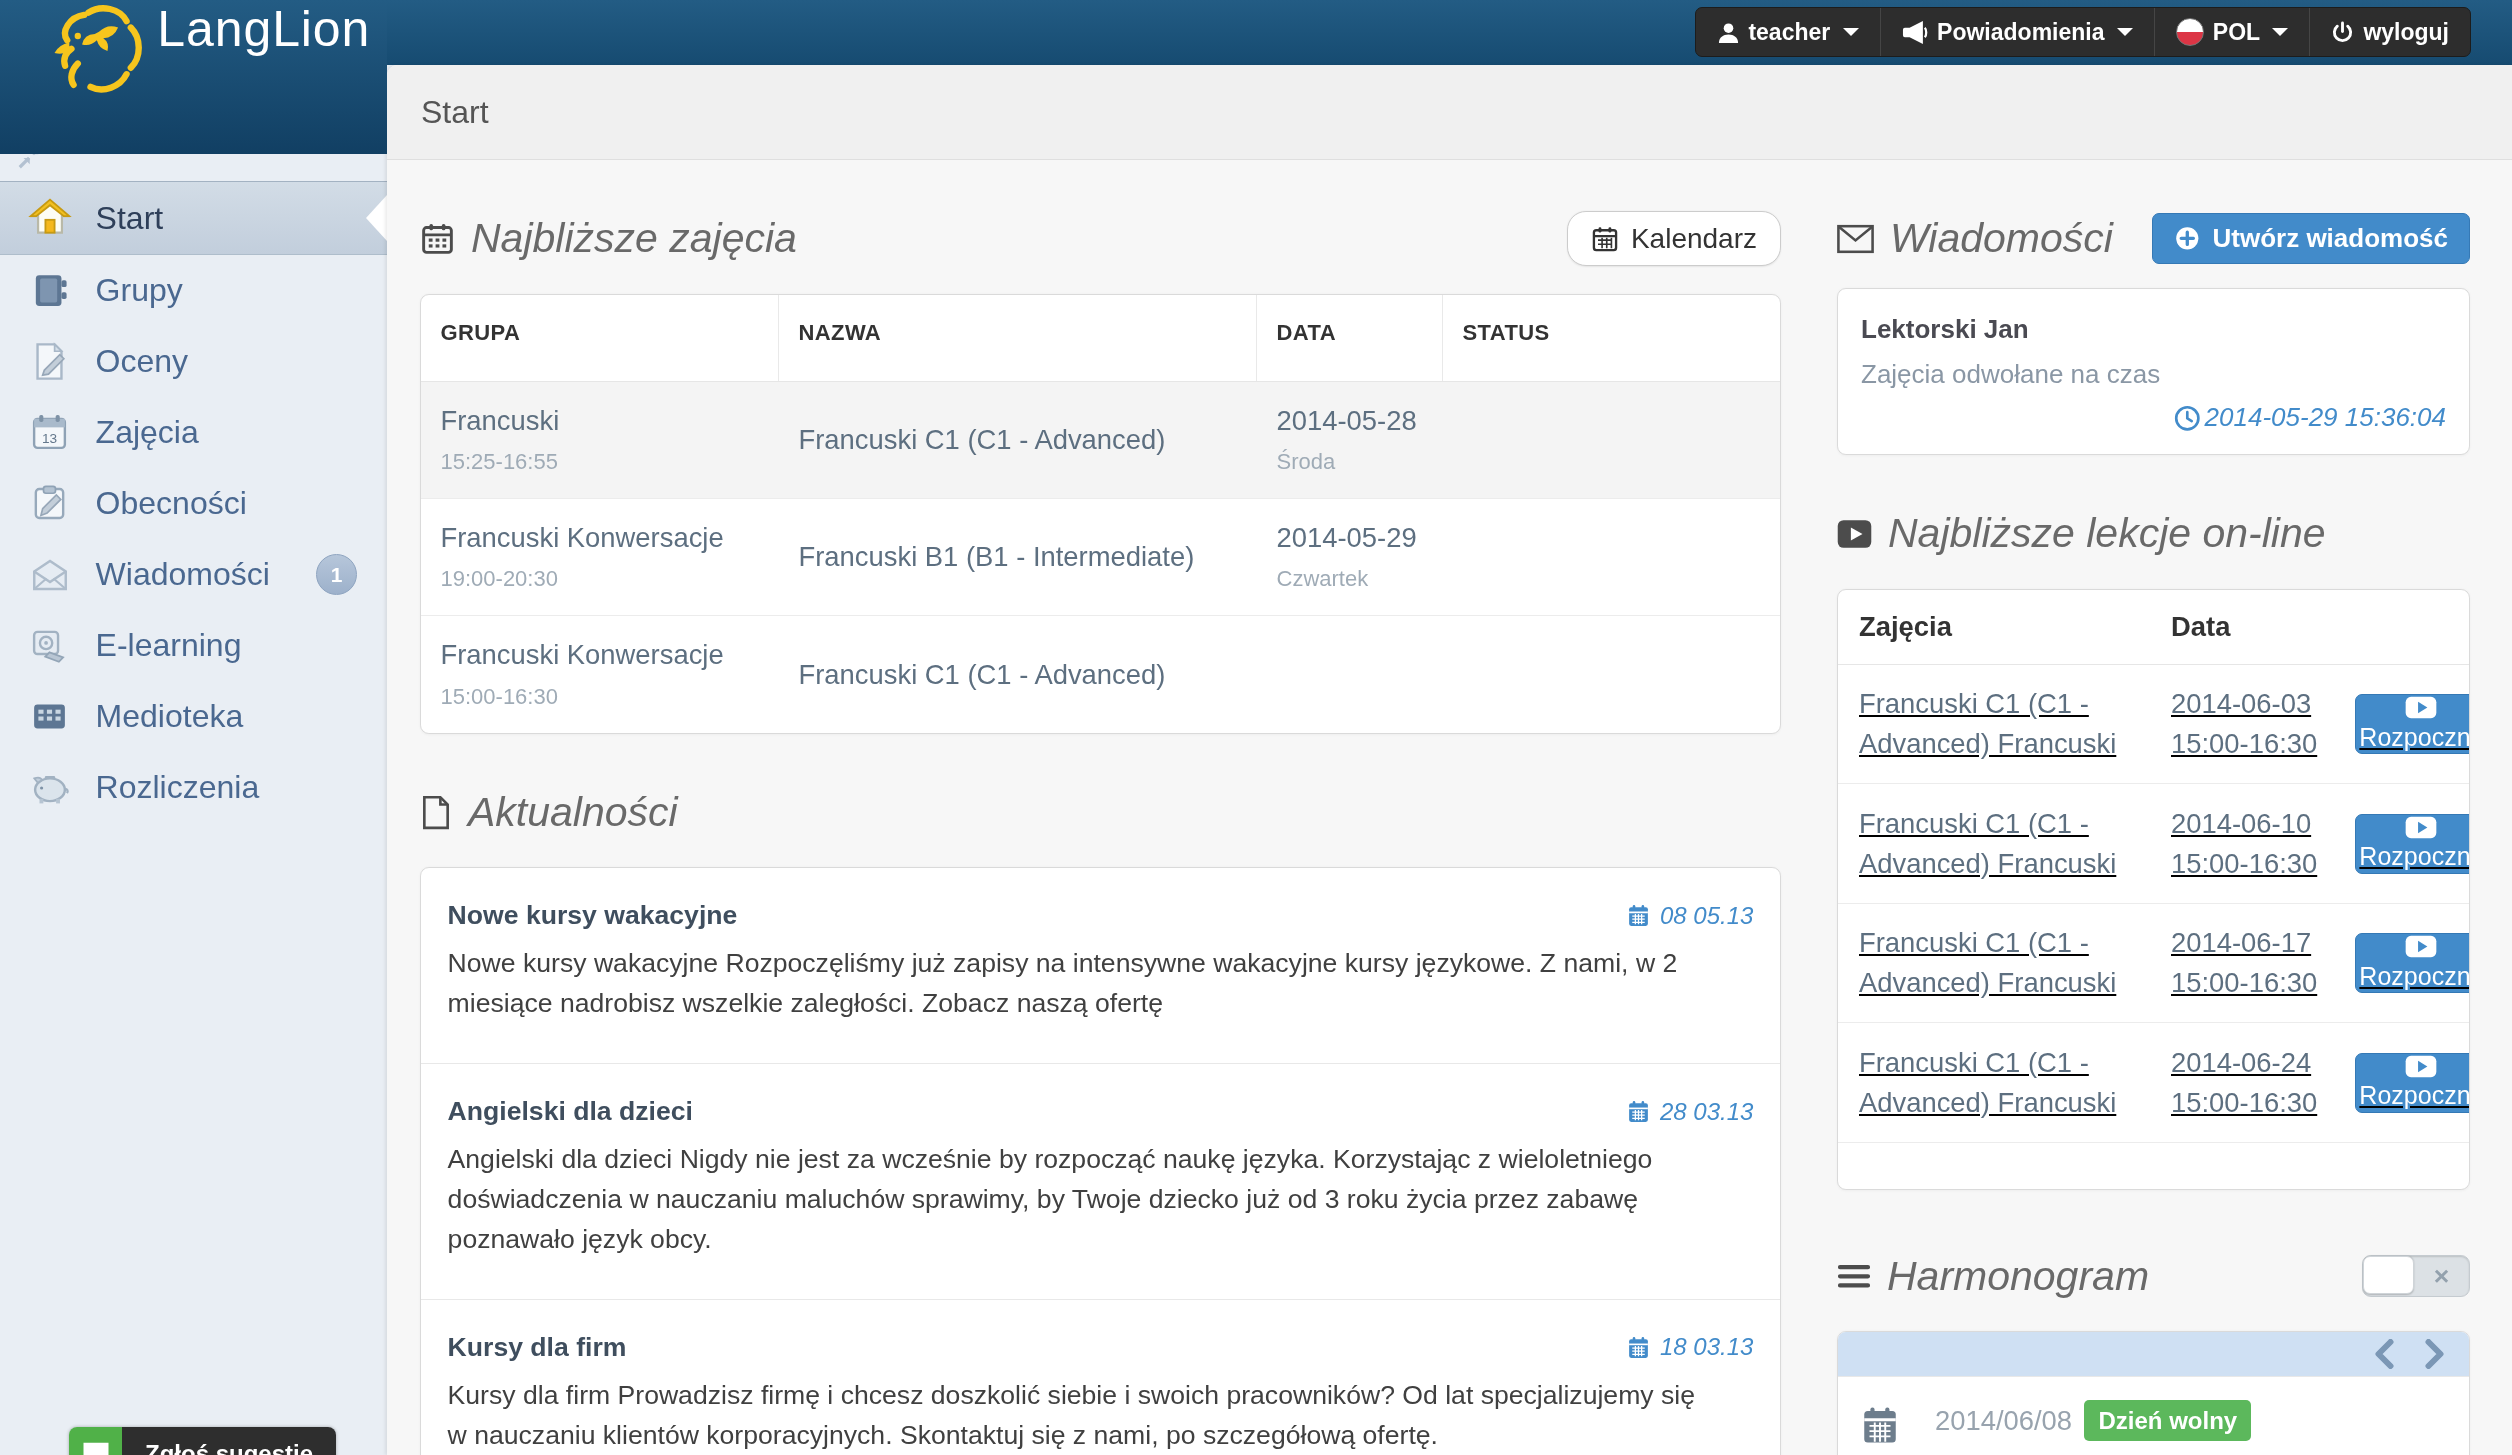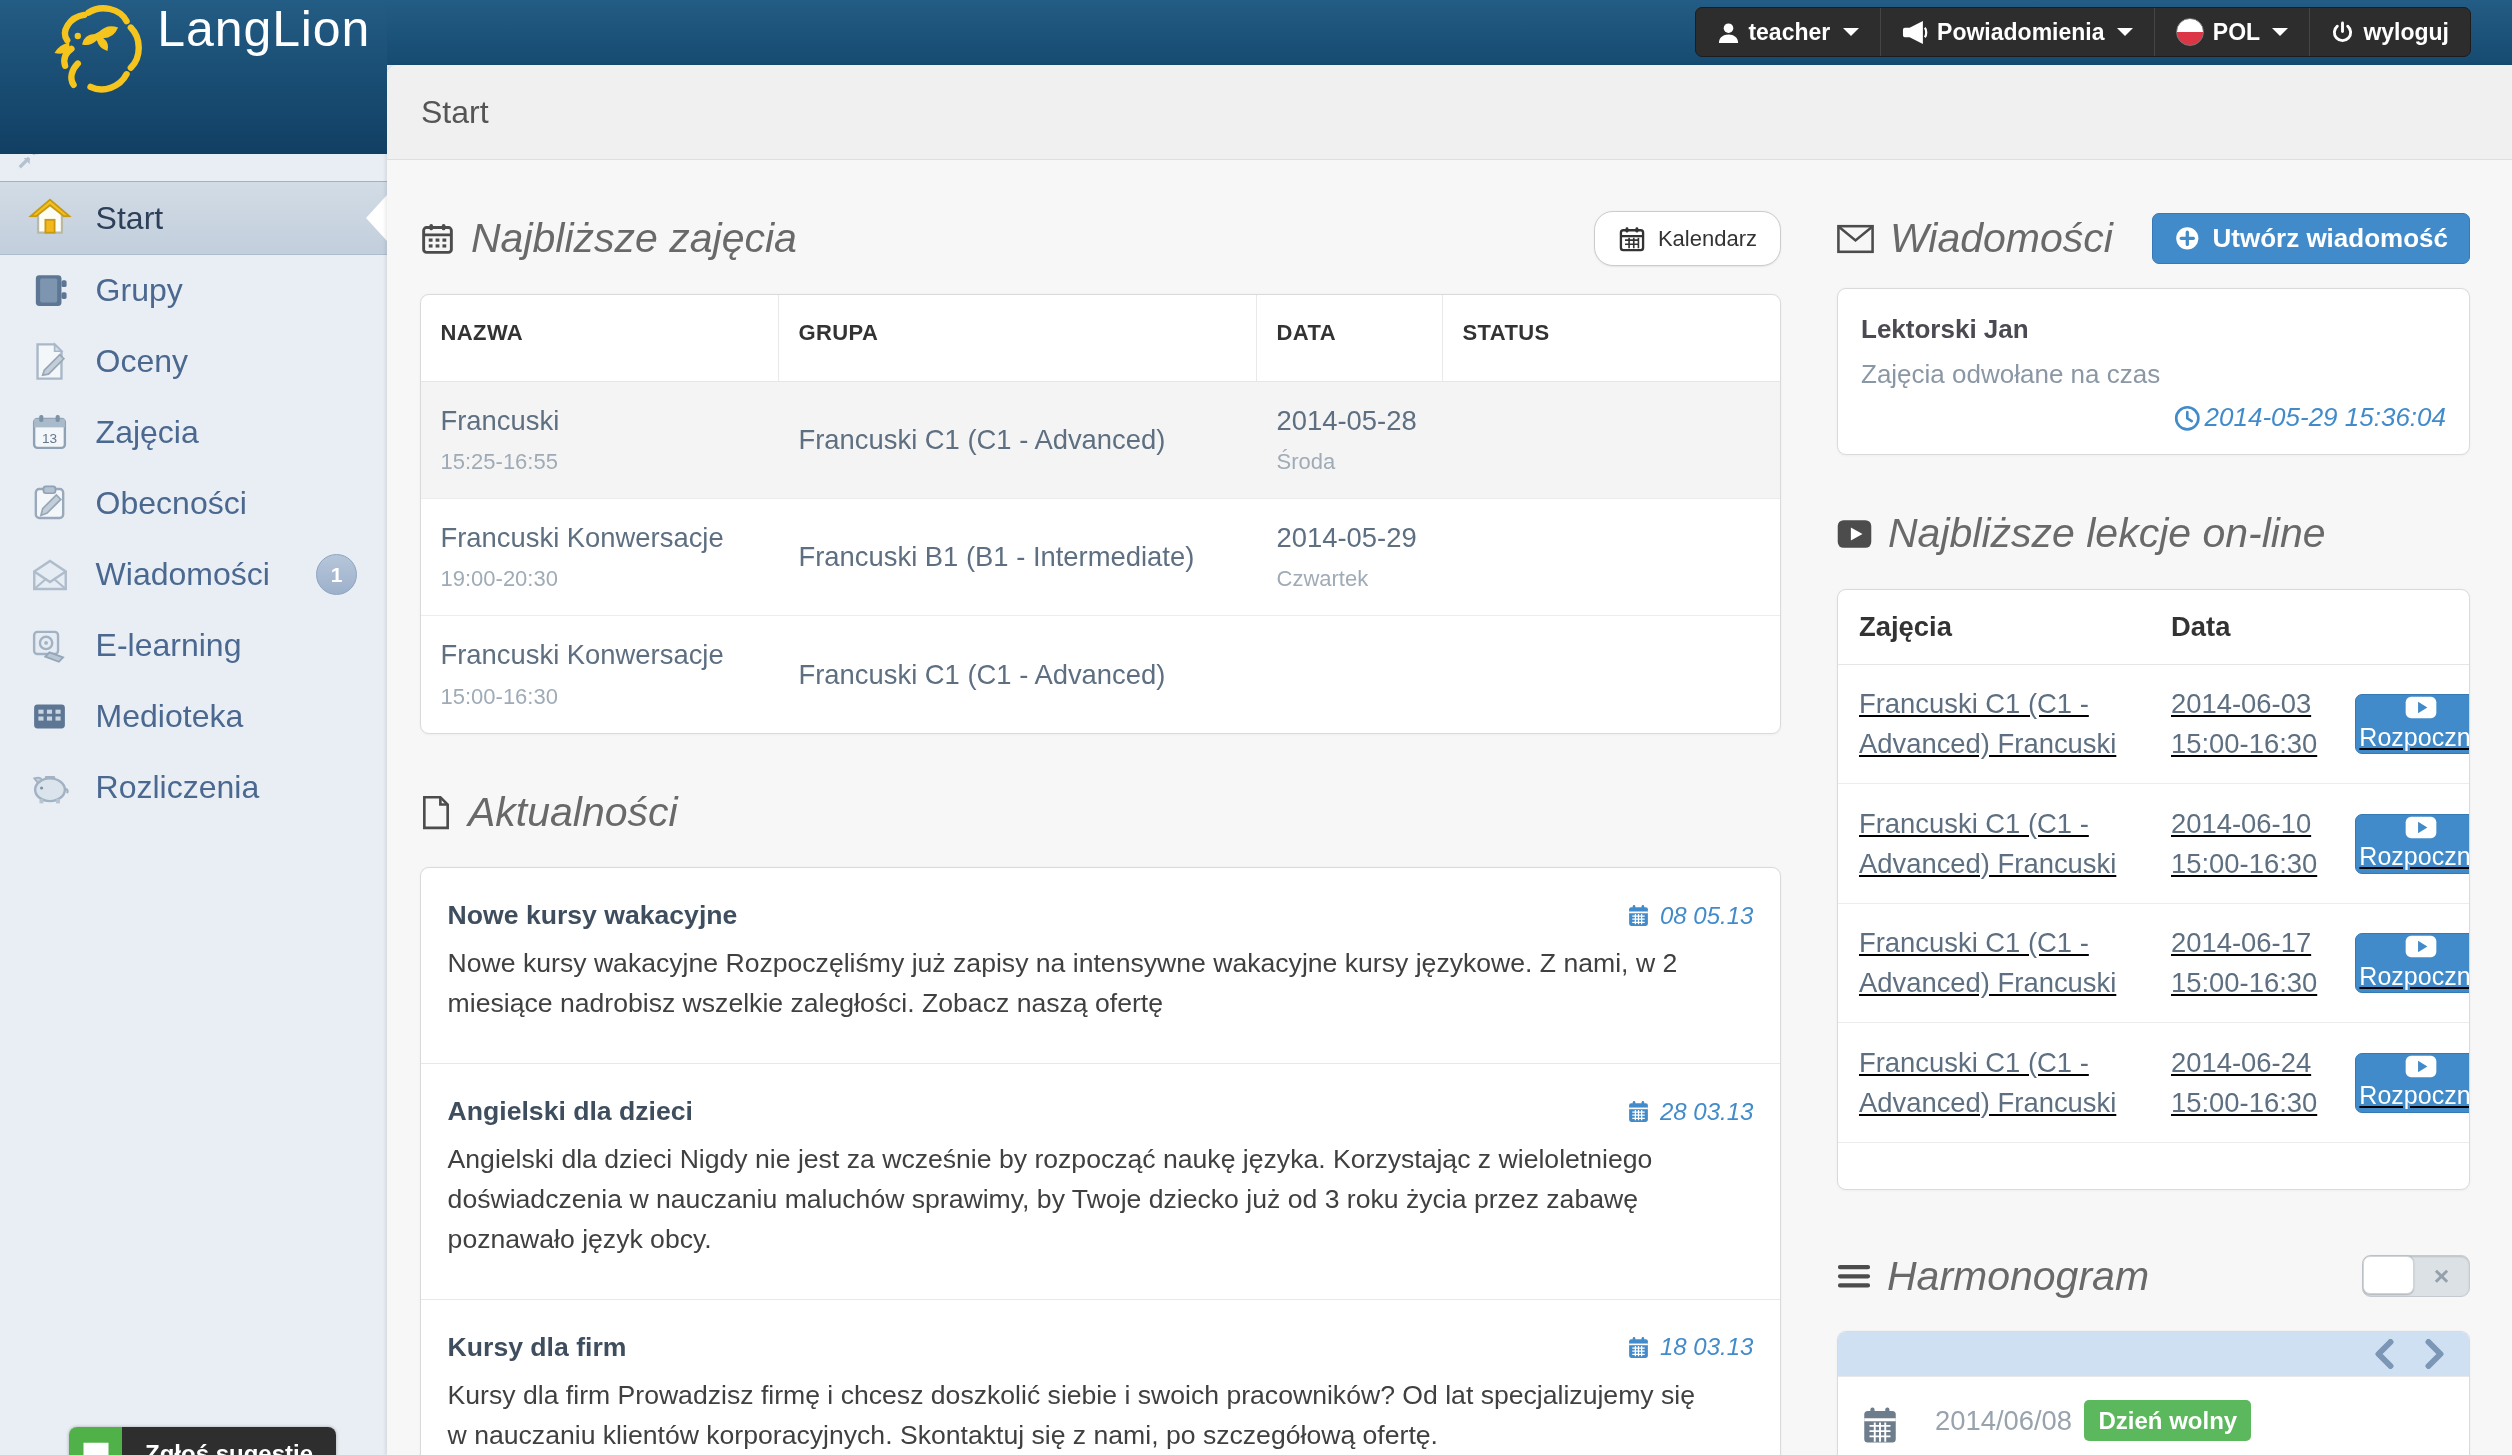--- a/index.html
+++ b/index.html
@@ -65,21 +65,21 @@
   .cls-head .cell:last-child { border-right:none; }
   .cls-row { border-bottom:1.8px solid #ececec; }
   .cls-row:last-child { border-bottom:none; }
   .cls-row .cell { padding:23px 19.5px; display:flex; flex-direction:column; justify-content:center; min-height:99px; }
   .cls-row.striped { background:#f4f4f4; }
   .t-main { font-size:27.4px; color:#5d6f80; }
   .t-sub { font-size:22px; color:#9fabb6; margin-top:12.4px; }
   .t-date { font-size:27.4px; color:#5d6f80; }
 
   .btn-light { display:flex; align-items:center; gap:12.4px; background:#fff; border:1.8px solid #ccc;
-    border-radius:19px; padding:0 23px; height:55px; font-size:22px; color:#333; cursor:pointer;
+    border-radius:19px; padding:0 23px; height:55px; font-size:28px; color:#333; cursor:pointer;
     box-shadow:0 0.9px 1.8px rgba(0,0,0,0.08); }
   .btn-blue { background:#428bca; border:1.8px solid #3579b5; border-radius:7px; color:#fff; cursor:pointer; }
   .btn-compose { display:flex; align-items:center; gap:12.4px; height:51px; padding:0 21px; font-size:26px; font-weight:bold; }
 
   
   .news-item { padding:32px 26.6px 39px 26.6px; border-top:1.8px solid #e8e8e8; }
   .news-item:first-child { border-top:none; }
   .news-title-row { display:flex; align-items:center; }
   .news-title { font-size:26.6px; font-weight:bold; color:#3f4e5e; }
   .news-date { display:flex; align-items:center; gap:8.9px; font-size:24px; font-style:italic; color:#428bca; }
@@ -343,22 +343,22 @@
                 <path d="M6 13h12M6 16.5h12"></path>
                 <path d="M9.5 11v9M13.5 11v9M17.5 11v9"></path>
               </g>
             </svg>
           <span>Kalendarz</span>
         </button>
       </div>
 
       <div class="card">
         <div class="cls-grid cls-head">
+          <div class="cell">GRUPA</div>
           <div class="cell">NAZWA</div>
-          <div class="cell">GRUPA</div>
           <div class="cell">DATA</div>
           <div class="cell">STATUS</div>
         </div>
         <div class="cls-grid cls-row striped">
           <div class="cell">
               <span class="t-main">Francuski</span>
               <span class="t-sub">15:25-16:55</span>
             </div>
           <div class="cell">
               <span class="t-main">Francuski C1 (C1 - Advanced)</span>

